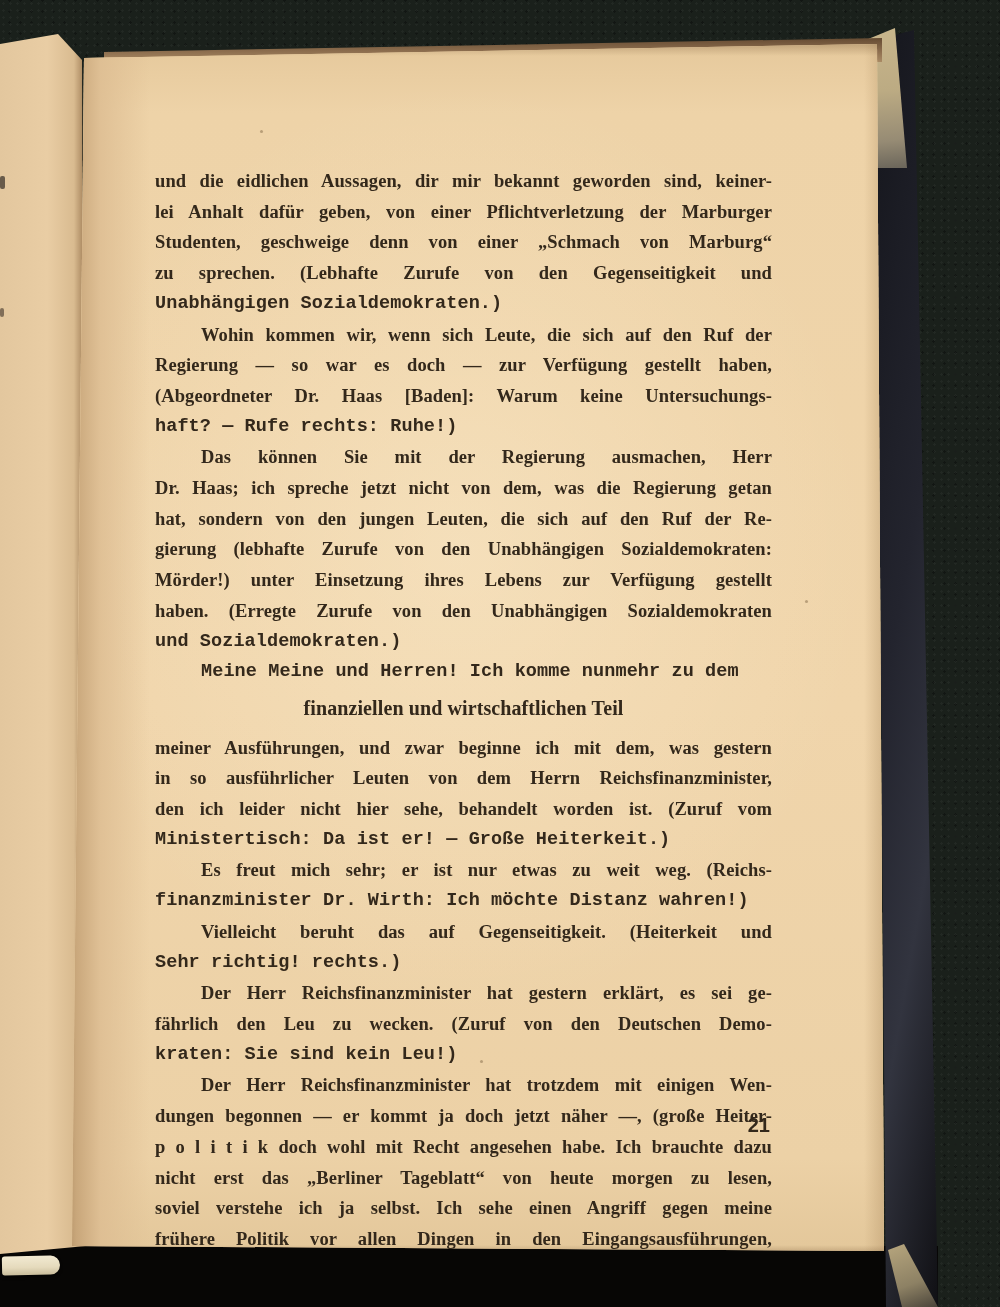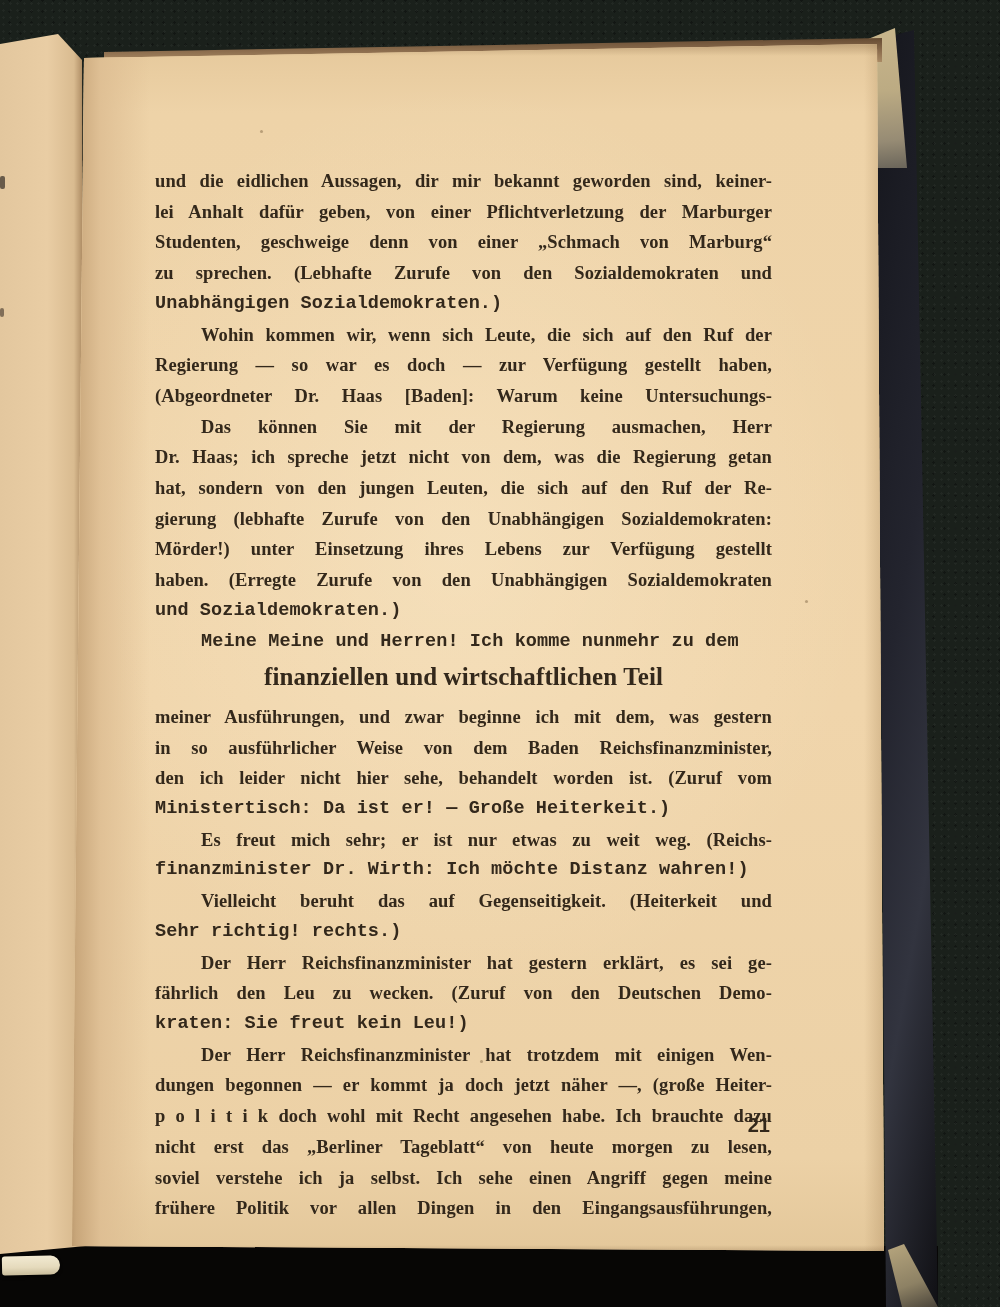--- a/index.html
+++ b/index.html
@@ -98,21 +98,21 @@
     color:#33281b;
     font-size:18.5px;
     font-weight:bold;
     line-height:24.7px;
     letter-spacing:0.1px;
   }
   .line { text-align: justify; text-align-last: justify; margin-top: 6px; }
   .line.flush { text-align-last: left; font-family: Liberation Mono, monospace; }
   .line.indent { text-indent: 46px; }
   .para.heading { margin: 11px 0 15px 0; }
-  .para.heading .line { text-align:right; text-align-last:center; font-size:25px; }
+  .para.heading .line { text-align:right; text-align-last:center; font-size:20px; }
   .page-number {
     position:absolute; left:640px; top:1114px; width:130px;
     text-align:right; color:#33281b; font-size:20px; font-weight:bold;
     font-family:Liberation Sans, sans-serif;
   }
 </style>
 </head>
 <body>
 
 <div class="stage">
@@ -136,61 +136,62 @@
 
   <div class="edge-mark-1"></div>
   <div class="edge-mark-2"></div>
   <div class="tailband"></div>
 
   <div class="text-block">
       <div class="para">
         <div class="line">und die eidlichen Aussagen, dir mir bekannt geworden sind, keiner-</div>
         <div class="line">lei Anhalt dafür geben, von einer Pflichtverletzung der Marburger</div>
         <div class="line">Studenten, geschweige denn von einer „Schmach von Marburg“</div>
-        <div class="line">zu sprechen. (Lebhafte Zurufe von den Sozialdemokraten und</div>
+        <div class="line">zu sprechen. (Lebhafte Zurufe von den Gegenseitigkeit und</div>
         <div class="line flush">Unabhängigen Sozialdemokraten.)</div>
       </div>
       <div class="para">
         <div class="line indent">Wohin kommen wir, wenn sich Leute, die sich auf den Ruf der</div>
         <div class="line">Regierung — so war es doch — zur Verfügung gestellt haben,</div>
         <div class="line">(Abgeordneter Dr. Haas [Baden]: Warum keine Untersuchungs-</div>
+        <div class="line flush">haft? — Rufe rechts: Ruhe!)</div>
       </div>
       <div class="para">
         <div class="line indent">Das können Sie mit der Regierung ausmachen, Herr</div>
         <div class="line">Dr. Haas; ich spreche jetzt nicht von dem, was die Regierung getan</div>
         <div class="line">hat, sondern von den jungen Leuten, die sich auf den Ruf der Re-</div>
         <div class="line">gierung (lebhafte Zurufe von den Unabhängigen Sozialdemokraten:</div>
         <div class="line">Mörder!) unter Einsetzung ihres Lebens zur Verfügung gestellt</div>
         <div class="line">haben. (Erregte Zurufe von den Unabhängigen Sozialdemokraten</div>
         <div class="line flush">und Sozialdemokraten.)</div>
       </div>
       <div class="para">
         <div class="line flush indent">Meine Meine und Herren! Ich komme nunmehr zu dem</div>
       </div>
       <div class="para heading">
         <div class="line">finanziellen und wirtschaftlichen Teil</div>
       </div>
       <div class="para">
         <div class="line">meiner Ausführungen, und zwar beginne ich mit dem, was gestern</div>
-        <div class="line">in so ausführlicher Weise von dem Baden Reichsfinanzminister,</div>
+        <div class="line">in so ausführlicher Leuten von dem Herrn Reichsfinanzminister,</div>
         <div class="line">den ich leider nicht hier sehe, behandelt worden ist. (Zuruf vom</div>
         <div class="line flush">Ministertisch: Da ist er! — Große Heiterkeit.)</div>
       </div>
       <div class="para">
         <div class="line indent">Es freut mich sehr; er ist nur etwas zu weit weg. (Reichs-</div>
         <div class="line flush">finanzminister Dr. Wirth: Ich möchte Distanz wahren!)</div>
       </div>
       <div class="para">
         <div class="line indent">Vielleicht beruht das auf Gegenseitigkeit. (Heiterkeit und</div>
         <div class="line flush">Sehr richtig! rechts.)</div>
       </div>
       <div class="para">
         <div class="line indent">Der Herr Reichsfinanzminister hat gestern erklärt, es sei ge-</div>
         <div class="line">fährlich den Leu zu wecken. (Zuruf von den Deutschen Demo-</div>
-        <div class="line flush">kraten: Sie freut kein Leu!)</div>
+        <div class="line flush">kraten: Sie sind kein Leu!)</div>
       </div>
       <div class="para">
         <div class="line indent">Der Herr Reichsfinanzminister hat trotzdem mit einigen Wen-</div>
         <div class="line">dungen begonnen — er kommt ja doch jetzt näher —, (große Heiter-</div>
         <div class="line">p o l i t i k doch wohl mit Recht angesehen habe. Ich brauchte dazu</div>
         <div class="line">nicht erst das „Berliner Tageblatt“ von heute morgen zu lesen,</div>
         <div class="line">soviel verstehe ich ja selbst. Ich sehe einen Angriff gegen meine</div>
         <div class="line">frühere Politik vor allen Dingen in den Eingangsausführungen,</div>
       </div>
     </div>

